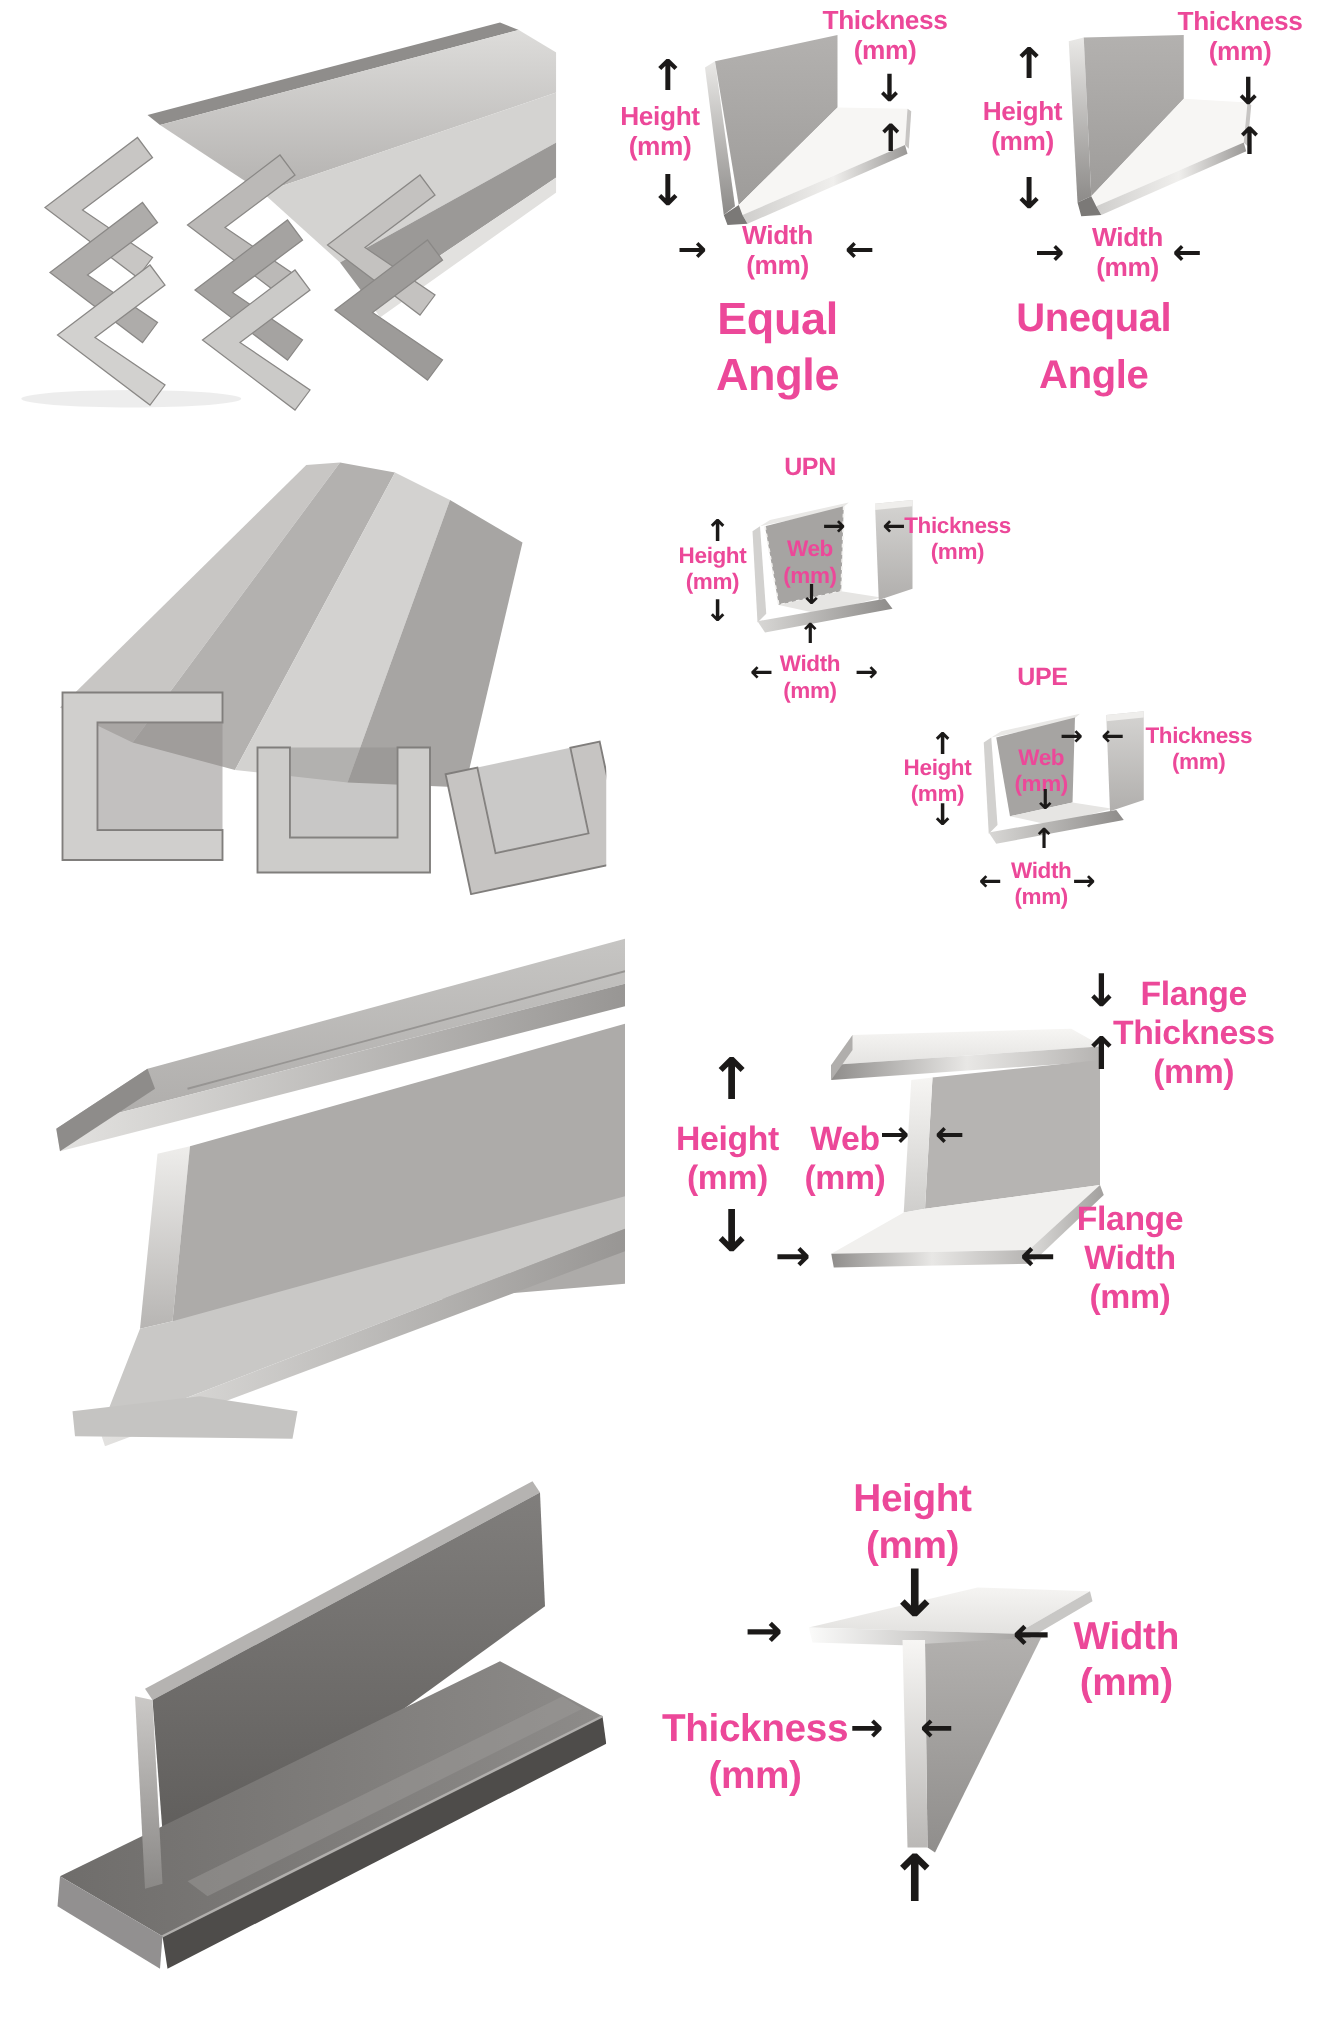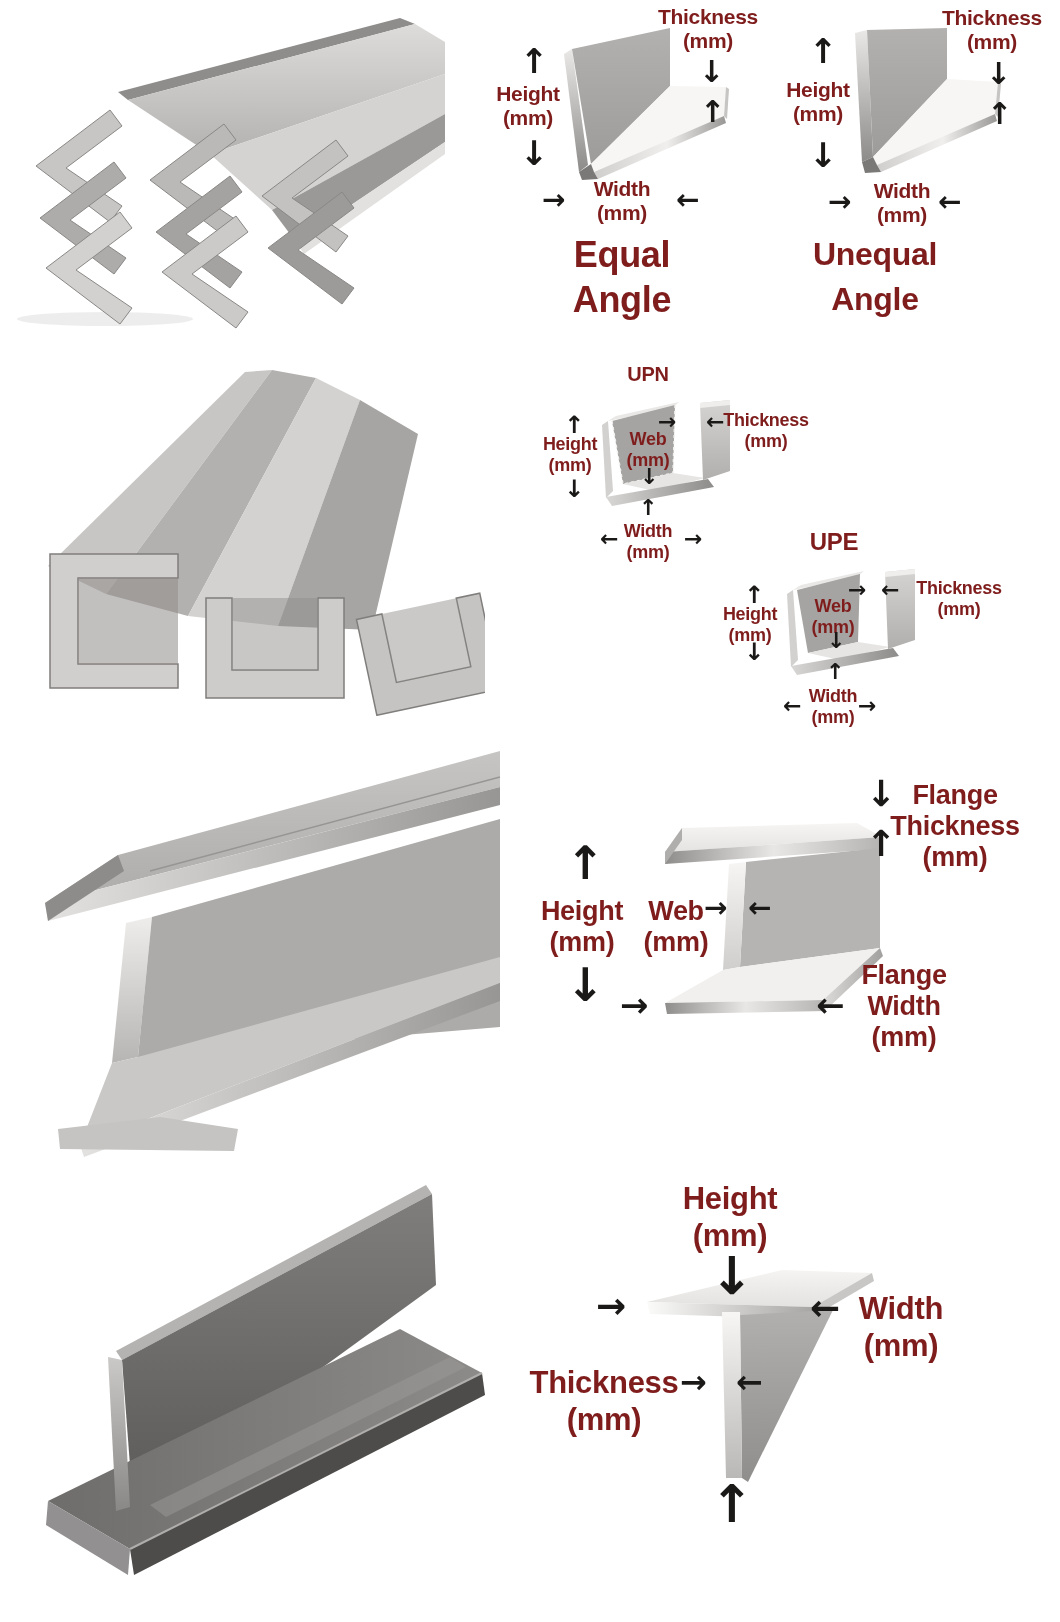--- a/index.html
+++ b/index.html
@@ -1,20 +1,20 @@
 <!DOCTYPE html>
 <html><head>
 <meta charset="utf-8">
 <style>
   html,body{margin:0;padding:0;background:#fff;}
   #canvas{position:relative;width:1060px;height:1622px;background:#ffffff;overflow:hidden;
           font-family:"Liberation Sans",sans-serif;}
   .layer{position:absolute;left:0;top:0;width:100%;height:100%;}
   svg{position:absolute;display:block;}
-  .lb{position:absolute;font-weight:bold;color:#7f1d1d;text-align:center;white-space:pre-line;
+  .lb{position:absolute;font-weight:bold;color:#ec4899;text-align:center;white-space:pre-line;
       font-family:"Liberation Sans",sans-serif;letter-spacing:-0.3px;}
   .ar{position:absolute;font-weight:bold;color:#1b1918;font-family:"DejaVu Sans",sans-serif;line-height:1;}
 </style>
 </head>
 <body>
 
 <div id="canvas">
 
   <div class="layer">
 
@@ -192,21 +192,21 @@
     <div class="ar" style="left:639px;top:497px;font-size:22px">↑</div>
     <div class="ar" style="left:658px;top:411px;font-size:22px">→</div>
     <div class="ar" style="left:706px;top:411px;font-size:22px">←</div>
     <div class="lb" style="left:716px;top:410px;width:100px;font-size:18px;line-height:21px">Thickness
 (mm)</div>
     <div class="lb" style="left:612px;top:521px;width:72px;font-size:18px;line-height:21px">Width
 (mm)</div>
     <div class="ar" style="left:600px;top:528px;font-size:22px">←</div>
     <div class="ar" style="left:684px;top:528px;font-size:22px">→</div>
 
-    <div class="lb" style="left:799px;top:531px;width:70px;font-size:24px;line-height:22px">UPE</div>
+    <div class="lb" style="left:799px;top:531px;width:70px;font-size:20px;line-height:22px">UPE</div>
     <div class="lb" style="left:714px;top:604px;width:72px;font-size:18px;line-height:21px">Height
 (mm)</div>
     <div class="ar" style="left:744px;top:583px;font-size:24px">↑</div>
     <div class="ar" style="left:744px;top:640px;font-size:24px">↓</div>
     <div class="lb" style="left:801px;top:596px;width:64px;font-size:18px;line-height:21px">Web
 (mm)</div>
     <div class="ar" style="left:827px;top:630px;font-size:22px">↓</div>
     <div class="ar" style="left:826px;top:661px;font-size:22px">↑</div>
     <div class="ar" style="left:848px;top:579px;font-size:22px">→</div>
     <div class="ar" style="left:881px;top:579px;font-size:22px">←</div>

